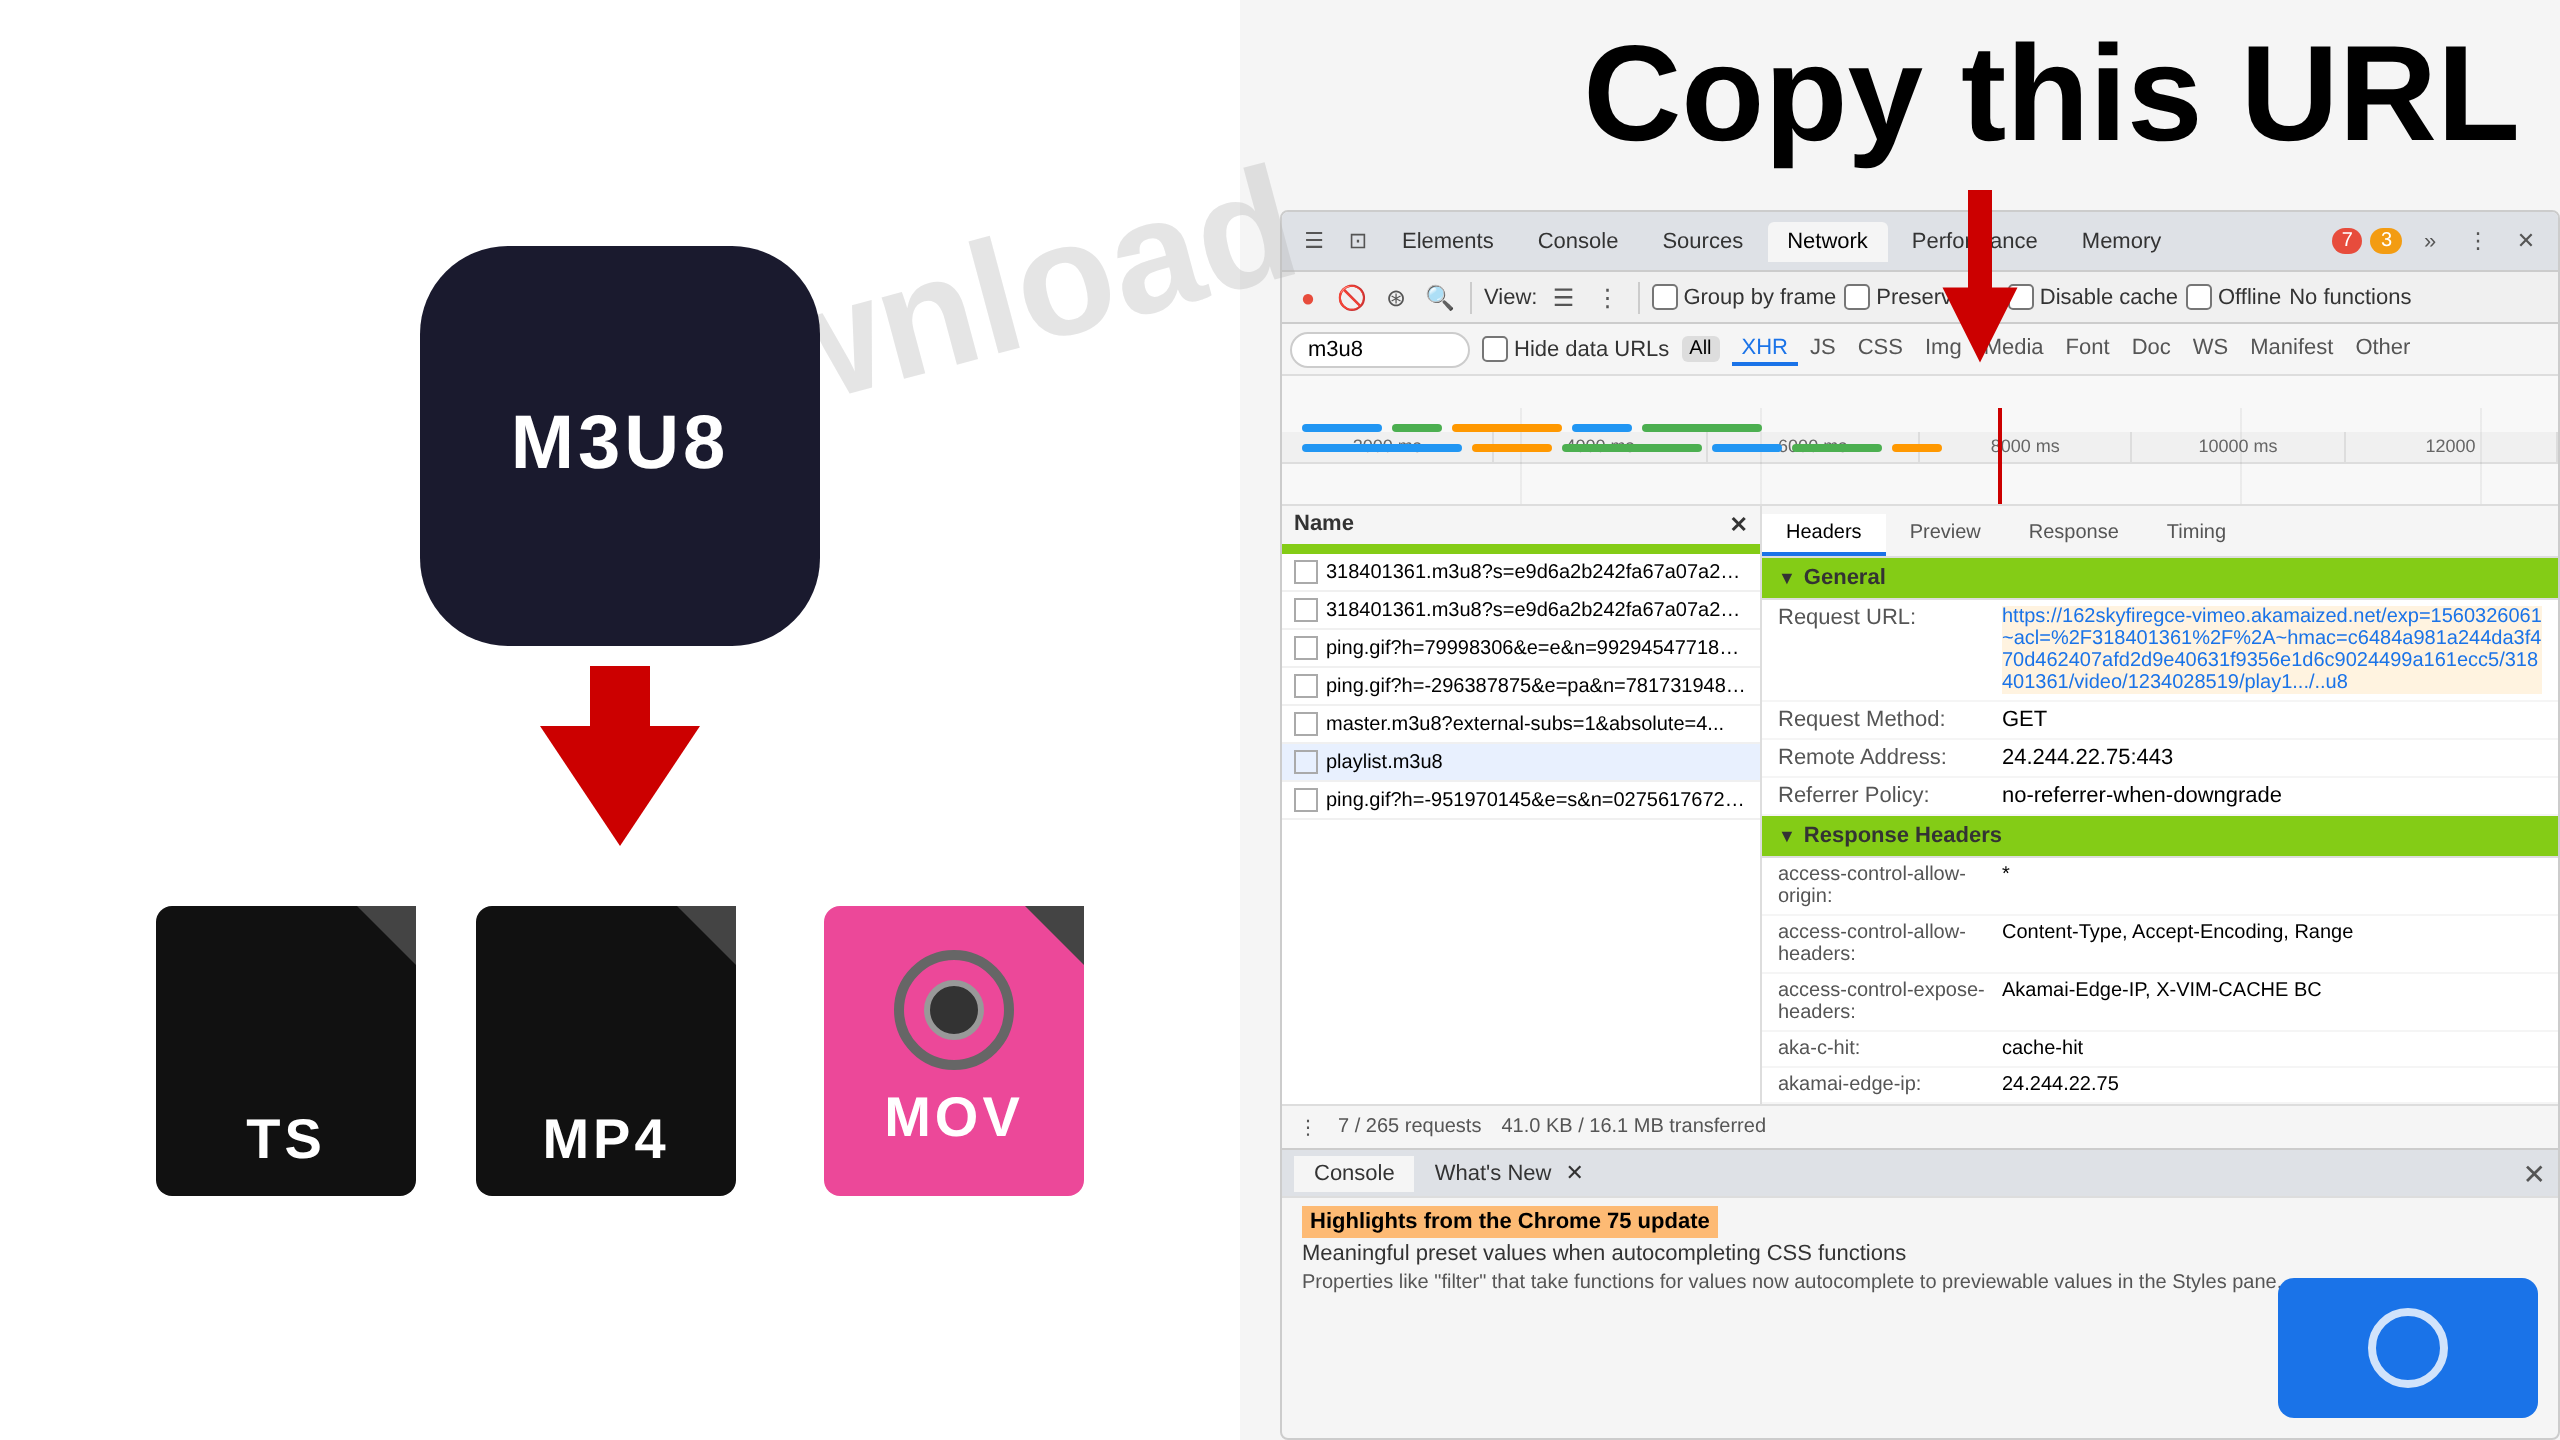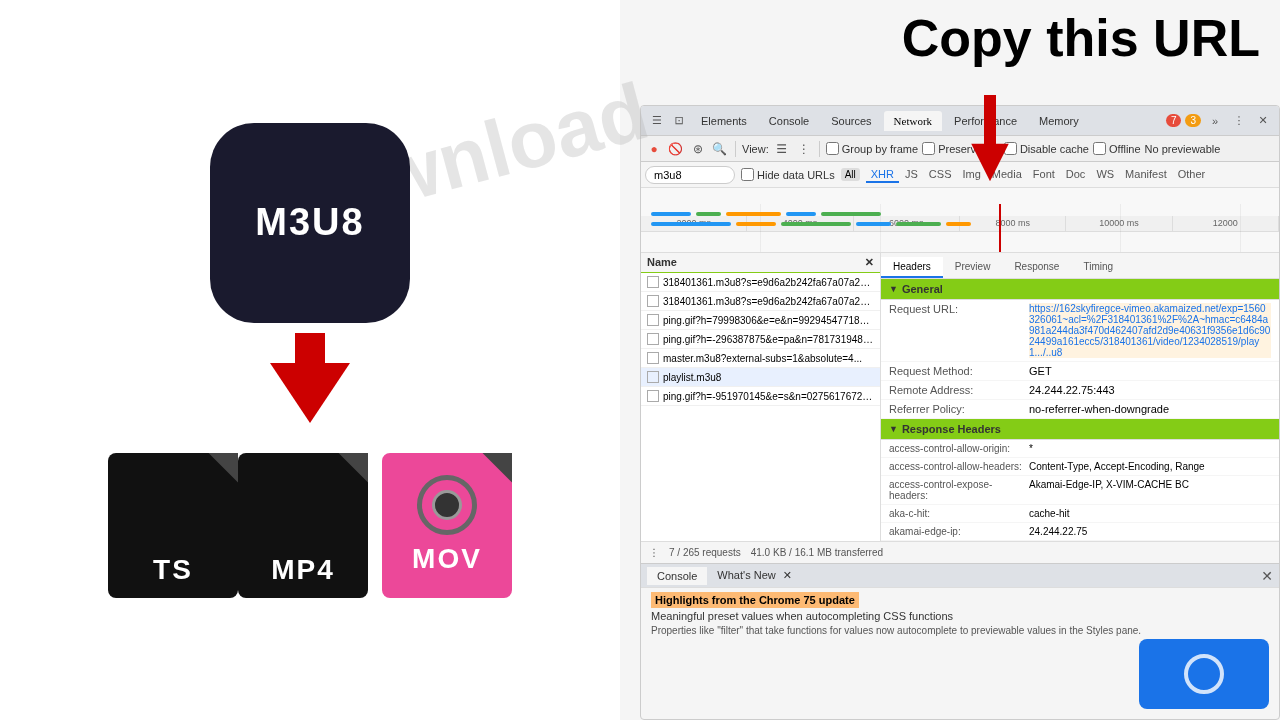--- a/index.html
+++ b/index.html
@@ -80,20 +80,21 @@
       position: absolute;
       top: -90px;
       left: -15px;
       width: 30px;
       height: 40px;
       background: #cc0000;
     }
 
     .output-icons {
       display: flex;
+      gap: 30px;
       margin-top: 20px;
     }
 
     .file-icon {
       display: flex;
       flex-direction: column;
       align-items: center;
       justify-content: flex-end;
       width: 130px;
       height: 145px;
@@ -154,21 +155,21 @@
       background: #f5f5f5;
       display: flex;
       flex-direction: column;
     }
 
     
     .copy-url-header {
       position: absolute;
       top: 8px;
       right: 20px;
-      font-size: 52px;
+      font-size: 68px;
       font-weight: bold;
       color: #000;
       z-index: 10;
     }
 
     
     .red-arrow-devtools {
       position: absolute;
       top: 95px;
       right: 265px;
@@ -210,21 +211,20 @@
       font-size: 11px;
       cursor: pointer;
       border-radius: 3px 3px 0 0;
       color: #333;
       white-space: nowrap;
     }
 
     .devtools-tab.active {
       background: #f5f5f5;
       color: #000;
-      font-family: Liberation Serif, serif;
     }
 
     .devtools-icons {
       display: flex;
       align-items: center;
       margin-left: auto;
       gap: 4px;
     }
 
     .devtools-icon-btn {
@@ -398,21 +398,21 @@
       width: 240px;
       border-right: 1px solid #ddd;
       background: #fff;
       overflow-y: auto;
       flex-shrink: 0;
     }
 
     .request-list-header {
       display: flex;
       background: #f5f5f5;
-      border-bottom: 1px solid #84cc16;
+      border-bottom: 5px solid #84cc16;
       font-size: 11px;
       font-weight: bold;
       padding: 3px 6px;
       color: #333;
     }
 
     .request-item {
       display: flex;
       align-items: center;
       padding: 3px 6px;
@@ -496,21 +496,21 @@
 
     .detail-row {
       display: flex;
       padding: 3px 8px;
       border-bottom: 1px solid #f5f5f5;
       font-size: 11px;
       align-items: flex-start;
     }
 
     .detail-key {
-      width: 140px;
+      width: 112px;
       color: #555;
       flex-shrink: 0;
       font-weight: 500;
     }
 
     .detail-value {
       color: #000;
       word-break: break-all;
       flex: 1;
     }
@@ -697,21 +697,21 @@
         <span>Preserve log</span>
       </label>
       <label class="checkbox-label">
         <input type="checkbox" style="">
         <span>Disable cache</span>
       </label>
       <label class="checkbox-label">
         <input type="checkbox" style="">
         <span>Offline</span>
       </label>
-      <span class="toolbar-text">No previewable</span>
+      <span class="toolbar-text">No functions</span>
     </div>
 
     <div class="filter-bar">
       <input class="filter-input" type="text" value="m3u8" style="">
       <label class="checkbox-label">
         <input type="checkbox" style="">
         <span>Hide data URLs</span>
       </label>
       <span style="font-size:10px; background:#ddd; padding:1px 4px; border-radius:3px;">All</span>
       <div class="filter-tabs">

